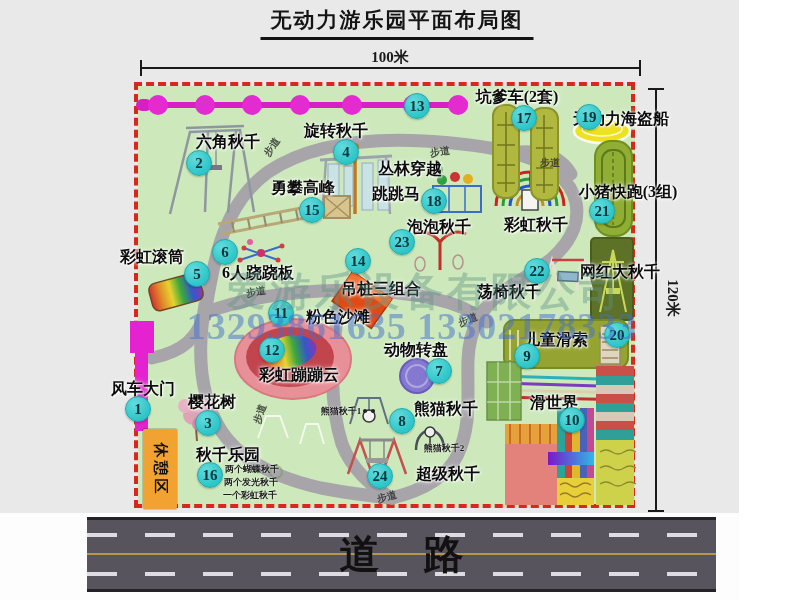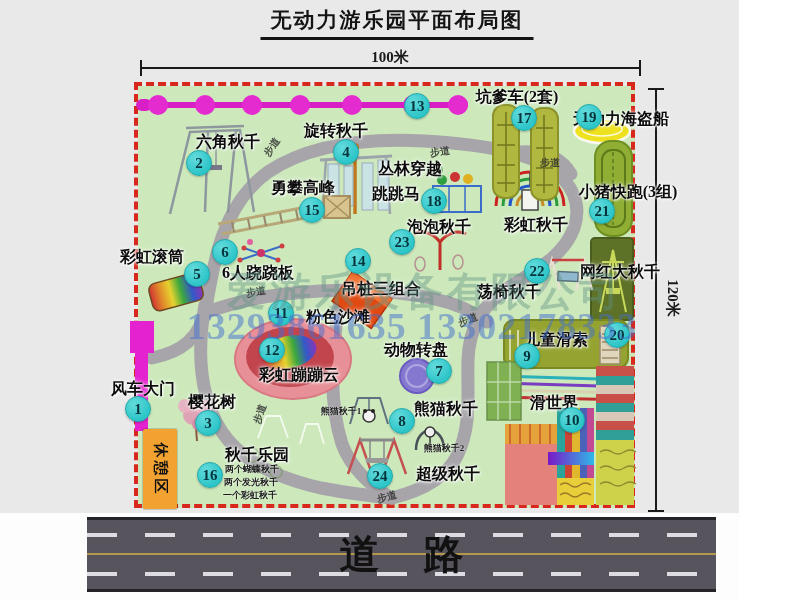--- a/index.html
+++ b/index.html
@@ -334,21 +334,21 @@
       <div class="attraction-label" style="left: 338px; top: 317px;">粉色沙滩</div>
       <div class="badge" style="left: 281px; top: 313px;">11</div>
       <div class="attraction-label" style="left: 299px; top: 375px;">彩虹蹦蹦云</div>
       <div class="badge" style="left: 272px; top: 350px;">12</div>
       <div class="attraction-label" style="left: 410px; top: 129px; margin-top: 40px;">丛林穿越</div>
       <div class="badge" style="left: 417px; top: 106px;">13</div>
       <div class="attraction-label" style="left: 381px; top: 289px;">吊桩三组合</div>
       <div class="badge" style="left: 358px; top: 261px;">14</div>
       <div class="attraction-label" style="left: 303px; top: 188px;">勇攀高峰</div>
       <div class="badge" style="left: 312px; top: 210px;">15</div>
-      <div class="attraction-label" style="left: 245px; top: 455px; padding-left: 24px;">秋千乐园</div>
+      <div class="attraction-label" style="left: 216px; top: 455px; padding-left: 24px;">秋千乐园</div>
       <div class="badge" style="left: 210px; top: 475px;">16</div>
       <div class="attraction-note" style="left: 252px; top: 469px;">两个蝴蝶秋千</div>
       <div class="attraction-note" style="left: 251px; top: 482px;">两个发光秋千</div>
       <div class="attraction-note" style="left: 250px; top: 495px;">一个彩虹秋千</div>
       <div class="attraction-label" style="left: 517px; top: 97px;">坑爹车(2套)</div>
       <div class="badge" style="left: 524px; top: 118px;">17</div>
       <div class="attraction-label" style="left: 396px; top: 194px;">跳跳马</div>
       <div class="badge" style="left: 434px; top: 201px;">18</div>
       <div class="attraction-label" style="left: 621px; top: 103px; margin-top: 16px;">无动力海盗船</div>
       <div class="badge" style="left: 589px; top: 117px;">19</div>

